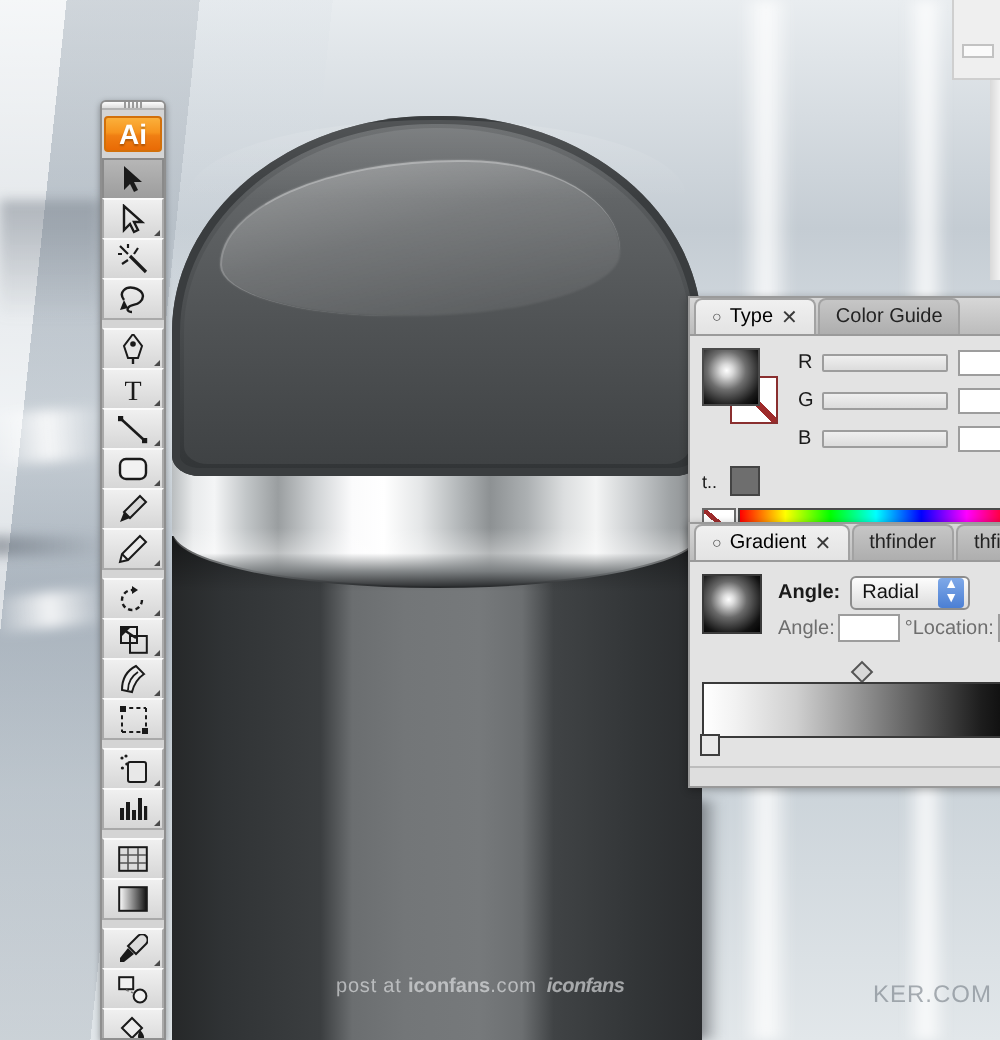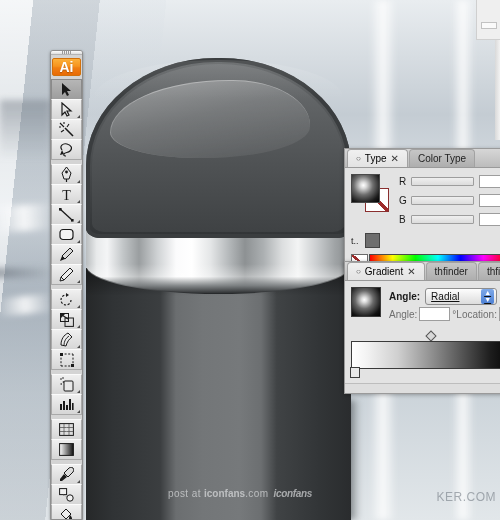--- a/index.html
+++ b/index.html
@@ -228,25 +228,25 @@
   #grad-preview {
     width: 30px; height: 30px; border: 1px solid #3a3a3a;
     background: radial-gradient(circle at 44% 42%, #ffffff 0%, #dcdcdc 12%, #6a6a6a 40%, #131313 78%, #000 100%);
     flex: 0 0 30px;
   }
   #grad-fields { flex: 1; padding-left: 8px; }
   .g-row { display: flex; align-items: center; height: 18px; }
   .g-lbl { font-size: 10px; color: #1a1a1a; font-weight: bold; }
   .g-lbl.dim { font-weight: normal; color: #6e6e6e; }
   #type-select {
-    margin-left: 5px; height: 17px; width: 72px;
+    margin-left: 5px; height: 17px; width: 60px;
     border: 1px solid #8d8d8d; border-radius: 3px;
     background: linear-gradient(180deg,#fdfdfd,#dcdcdc);
     display: flex; align-items: center; justify-content: space-between;
-    padding: 0 2px 0 5px; font-size: 10px; color: #111; text-decoration: underline;
+    padding: 0 2px 0 5px; font-size: 10px; color: #111;
   }
   #type-arrows {
     width: 13px; height: 15px; border-radius: 2px;
     background: linear-gradient(180deg,#7fa9e8,#4b7fd4);
     color: #fff; font-size: 7px; line-height: 7px; text-align: center;
     display: flex; flex-direction: column; justify-content: center;
   }
   .g-input {
     height: 14px; border: 1px solid #9d9d9d; background: #fff; margin: 0 2px;
   }
@@ -525,21 +525,21 @@
 </div>
 
 <div class="panel" id="panel-color">
   <div class="panel-tabs">
     <div class="ptab active">
       <span class="dot">○</span>
       <span>Type</span>
       <span class="x">✕</span>
     </div>
     <div class="ptab">
-      <span>Color Type</span>
+      <span>Color Guide</span>
     </div>
   </div>
   <div class="panel-body">
     <div id="color-main">
       <div id="swatch-block">
         <div id="stroke-swatch"></div>
         <div id="fill-swatch"></div>
       </div>
       <div id="slider-rows">
         <div class="slider-row">

